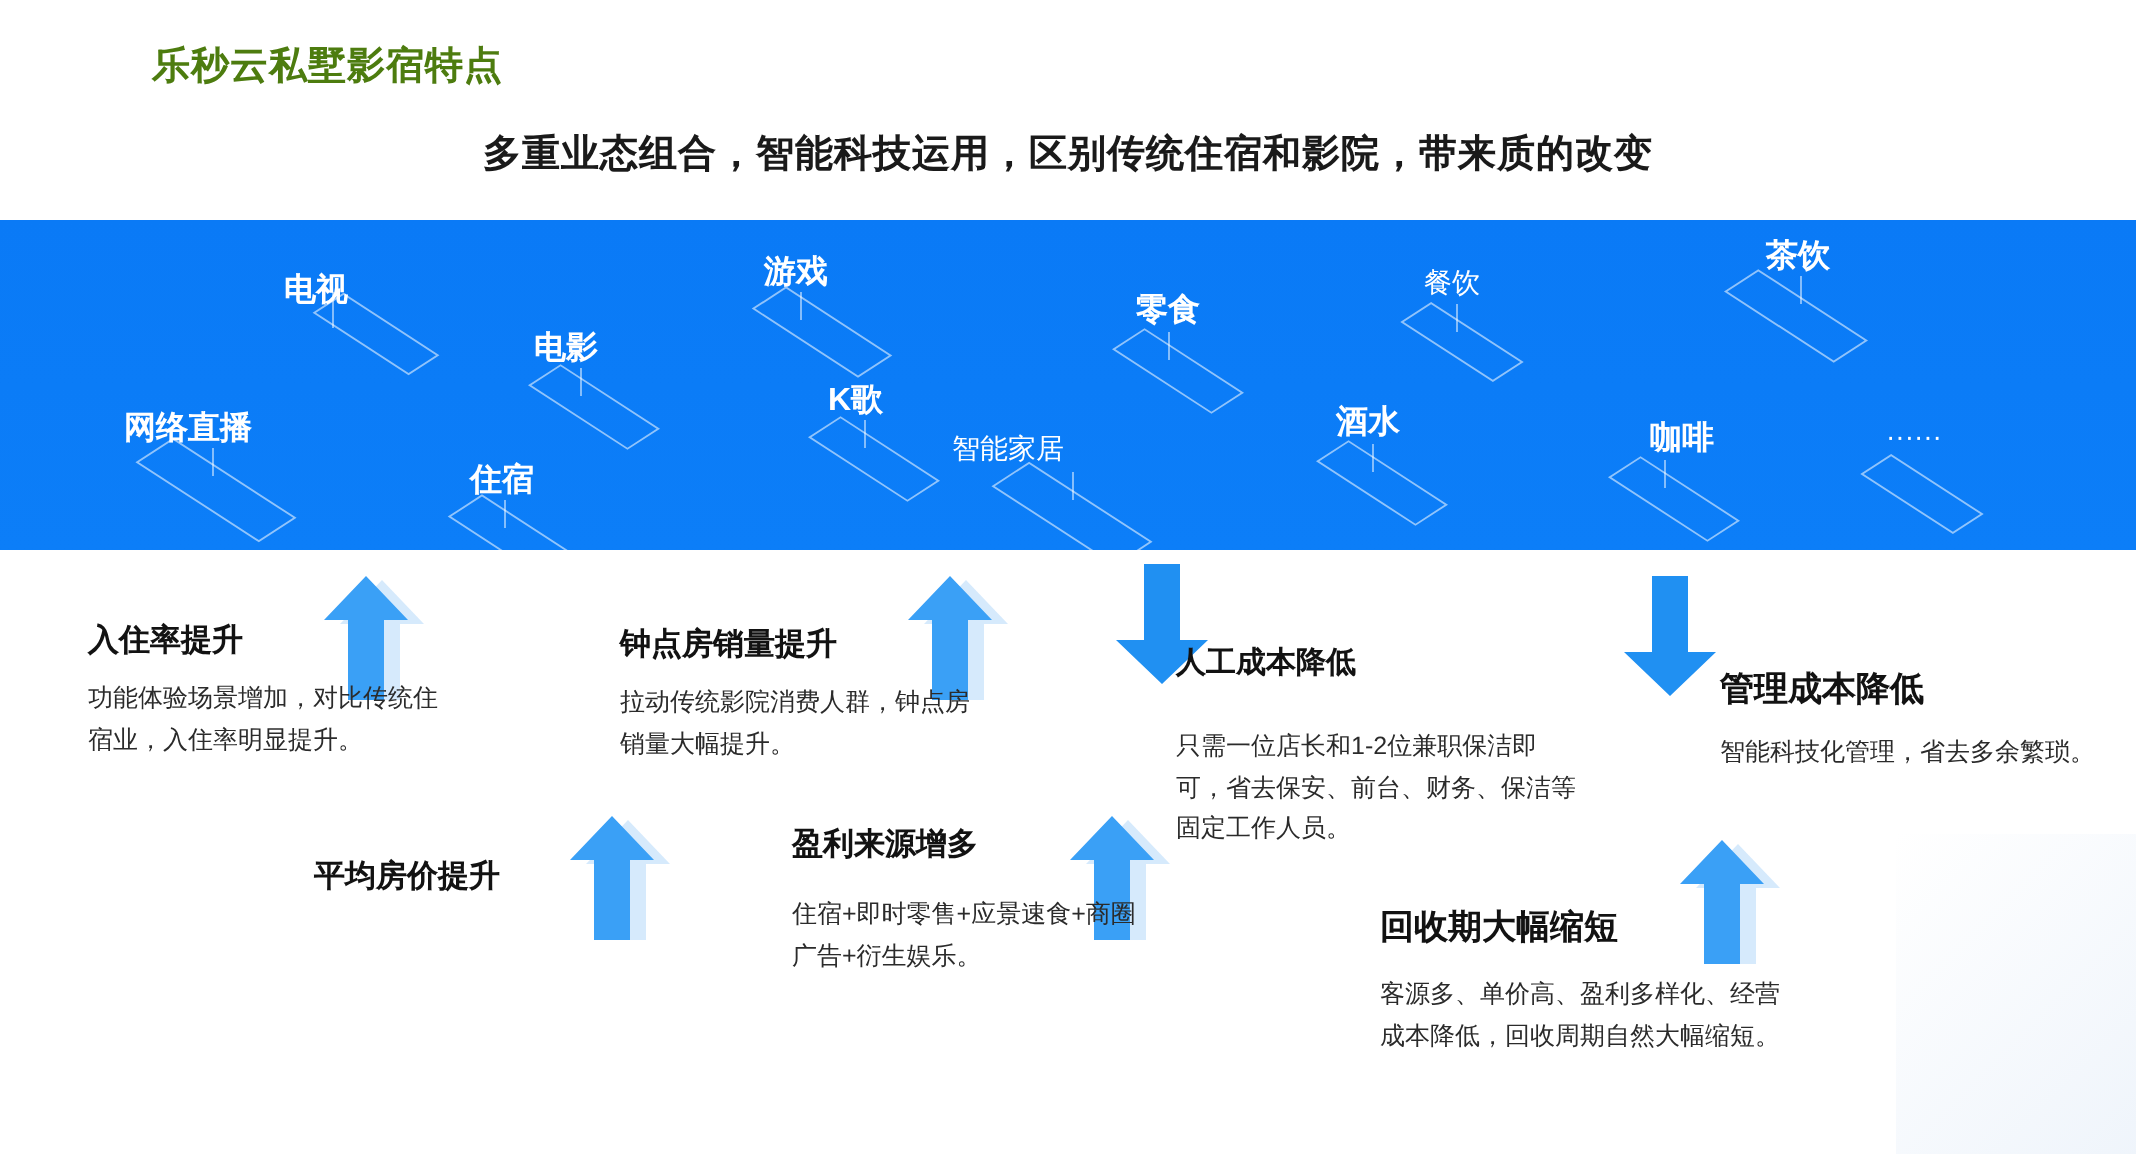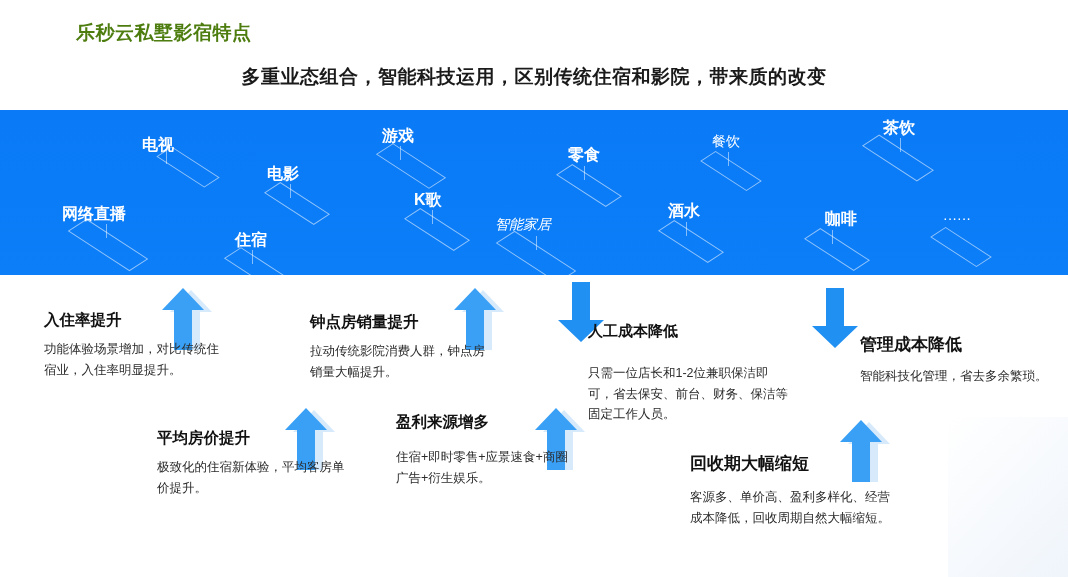--- a/index.html
+++ b/index.html
@@ -153,21 +153,21 @@
   <div class="tag small" style="left:712px; top:23px;">餐饮</div>
   <div class="tag" style="left:883px; top:8px;">茶饮</div>
   <div class="tag" style="left:267px; top:54px;">电影</div>
   <div class="tag" style="left:568px; top:35px;">零食</div>
   <div class="tag" style="left:414px; top:80px;">K歌</div>
   <div class="tag" style="left:62px;  top:94px;">网络直播</div>
   <div class="tag" style="left:668px; top:91px;">酒水</div>
   <div class="tag" style="left:813px; top:99px;padding-left:12px;">咖啡</div>
   <div class="tag small" style="left:943px; top:100px;">······</div>
   <div class="tag" style="left:235px; top:120px;">住宿</div>
-  <div class="tag small" style="left:495px; top:106px;font-style:italic;">智能家居</div>
+  <div class="tag small" style="left:476px; top:106px;">智能家居</div>
 </div>
 
 <div class="arrow" style="left:160px; top:288px;">
   <svg width="58" height="62" viewBox="0 0 58 62">
     <path d="M22 62 L22 24 L10 24 L31 2 L52 24 L40 24 L40 62 Z" fill="#cfe6fb" opacity="0.85"></path>
     <path d="M14 62 L14 22 L2 22 L23 0 L44 22 L32 22 L32 62 Z" fill="#3aa0f6"></path>
   </svg>
 </div>
 
 <div class="arrow" style="left:452px; top:288px;">
@@ -225,21 +225,20 @@
   <div class="f-desc" style="margin-top:22px;">只需一位店长和1-2位兼职保洁即可，省去保安、前台、财务、保洁等固定工作人员。</div>
 </div>
 
 <div class="feature" style="left:860px; top:333px; width:190px;">
   <div class="f-title" style="font-size:17px;">管理成本降低</div>
   <div class="f-desc" style="margin-top:10px;">智能科技化管理，省去多余繁琐。</div>
 </div>
 
 <div class="feature" style="left:157px; top:428px; width:190px;">
   <div class="f-title">平均房价提升</div>
-  <div class="f-desc">极致化的住宿新体验，平均客房单价提升。</div>
 </div>
 
 <div class="feature" style="left:396px; top:412px; width:180px;">
   <div class="f-title">盈利来源增多</div>
   <div class="f-desc" style="margin-top:14px;">住宿+即时零售+应景速食+商圈广告+衍生娱乐。</div>
 </div>
 
 <div class="feature" style="left:690px; top:452px; width:200px;">
   <div class="f-title" style="font-size:17px;">回收期大幅缩短</div>
   <div class="f-desc" style="margin-top:12px;">客源多、单价高、盈利多样化、经营成本降低，回收周期自然大幅缩短。</div>

